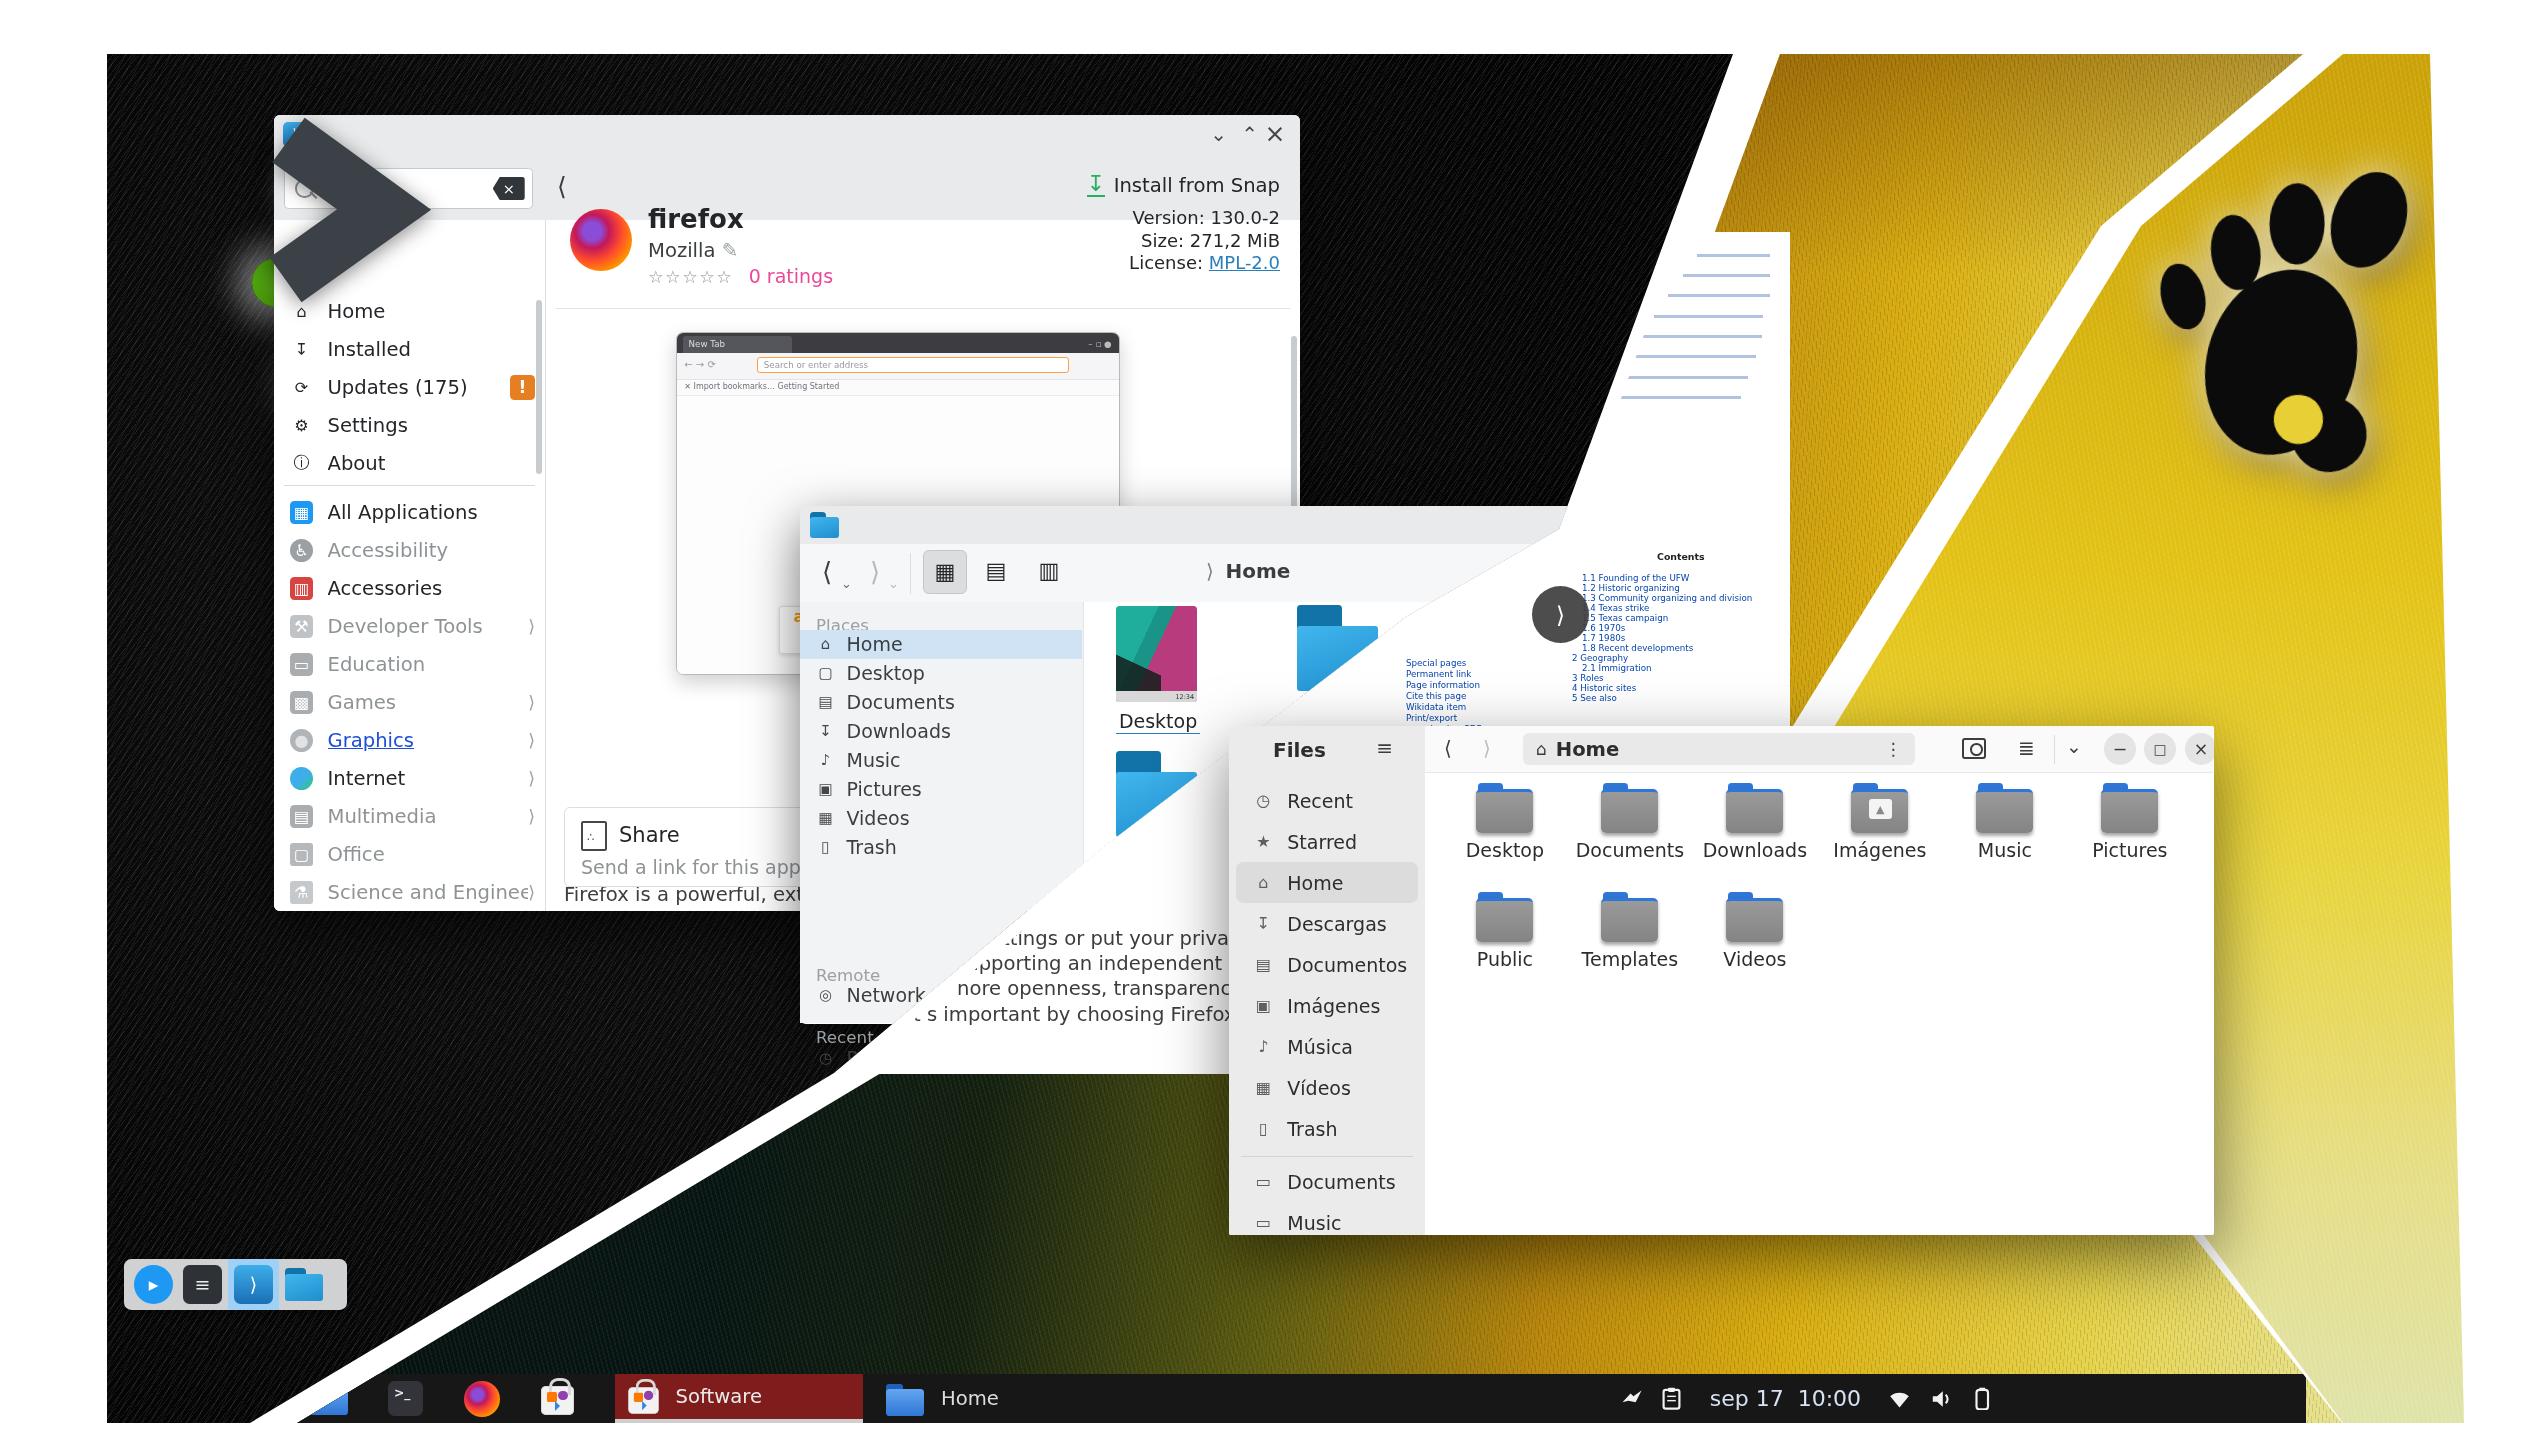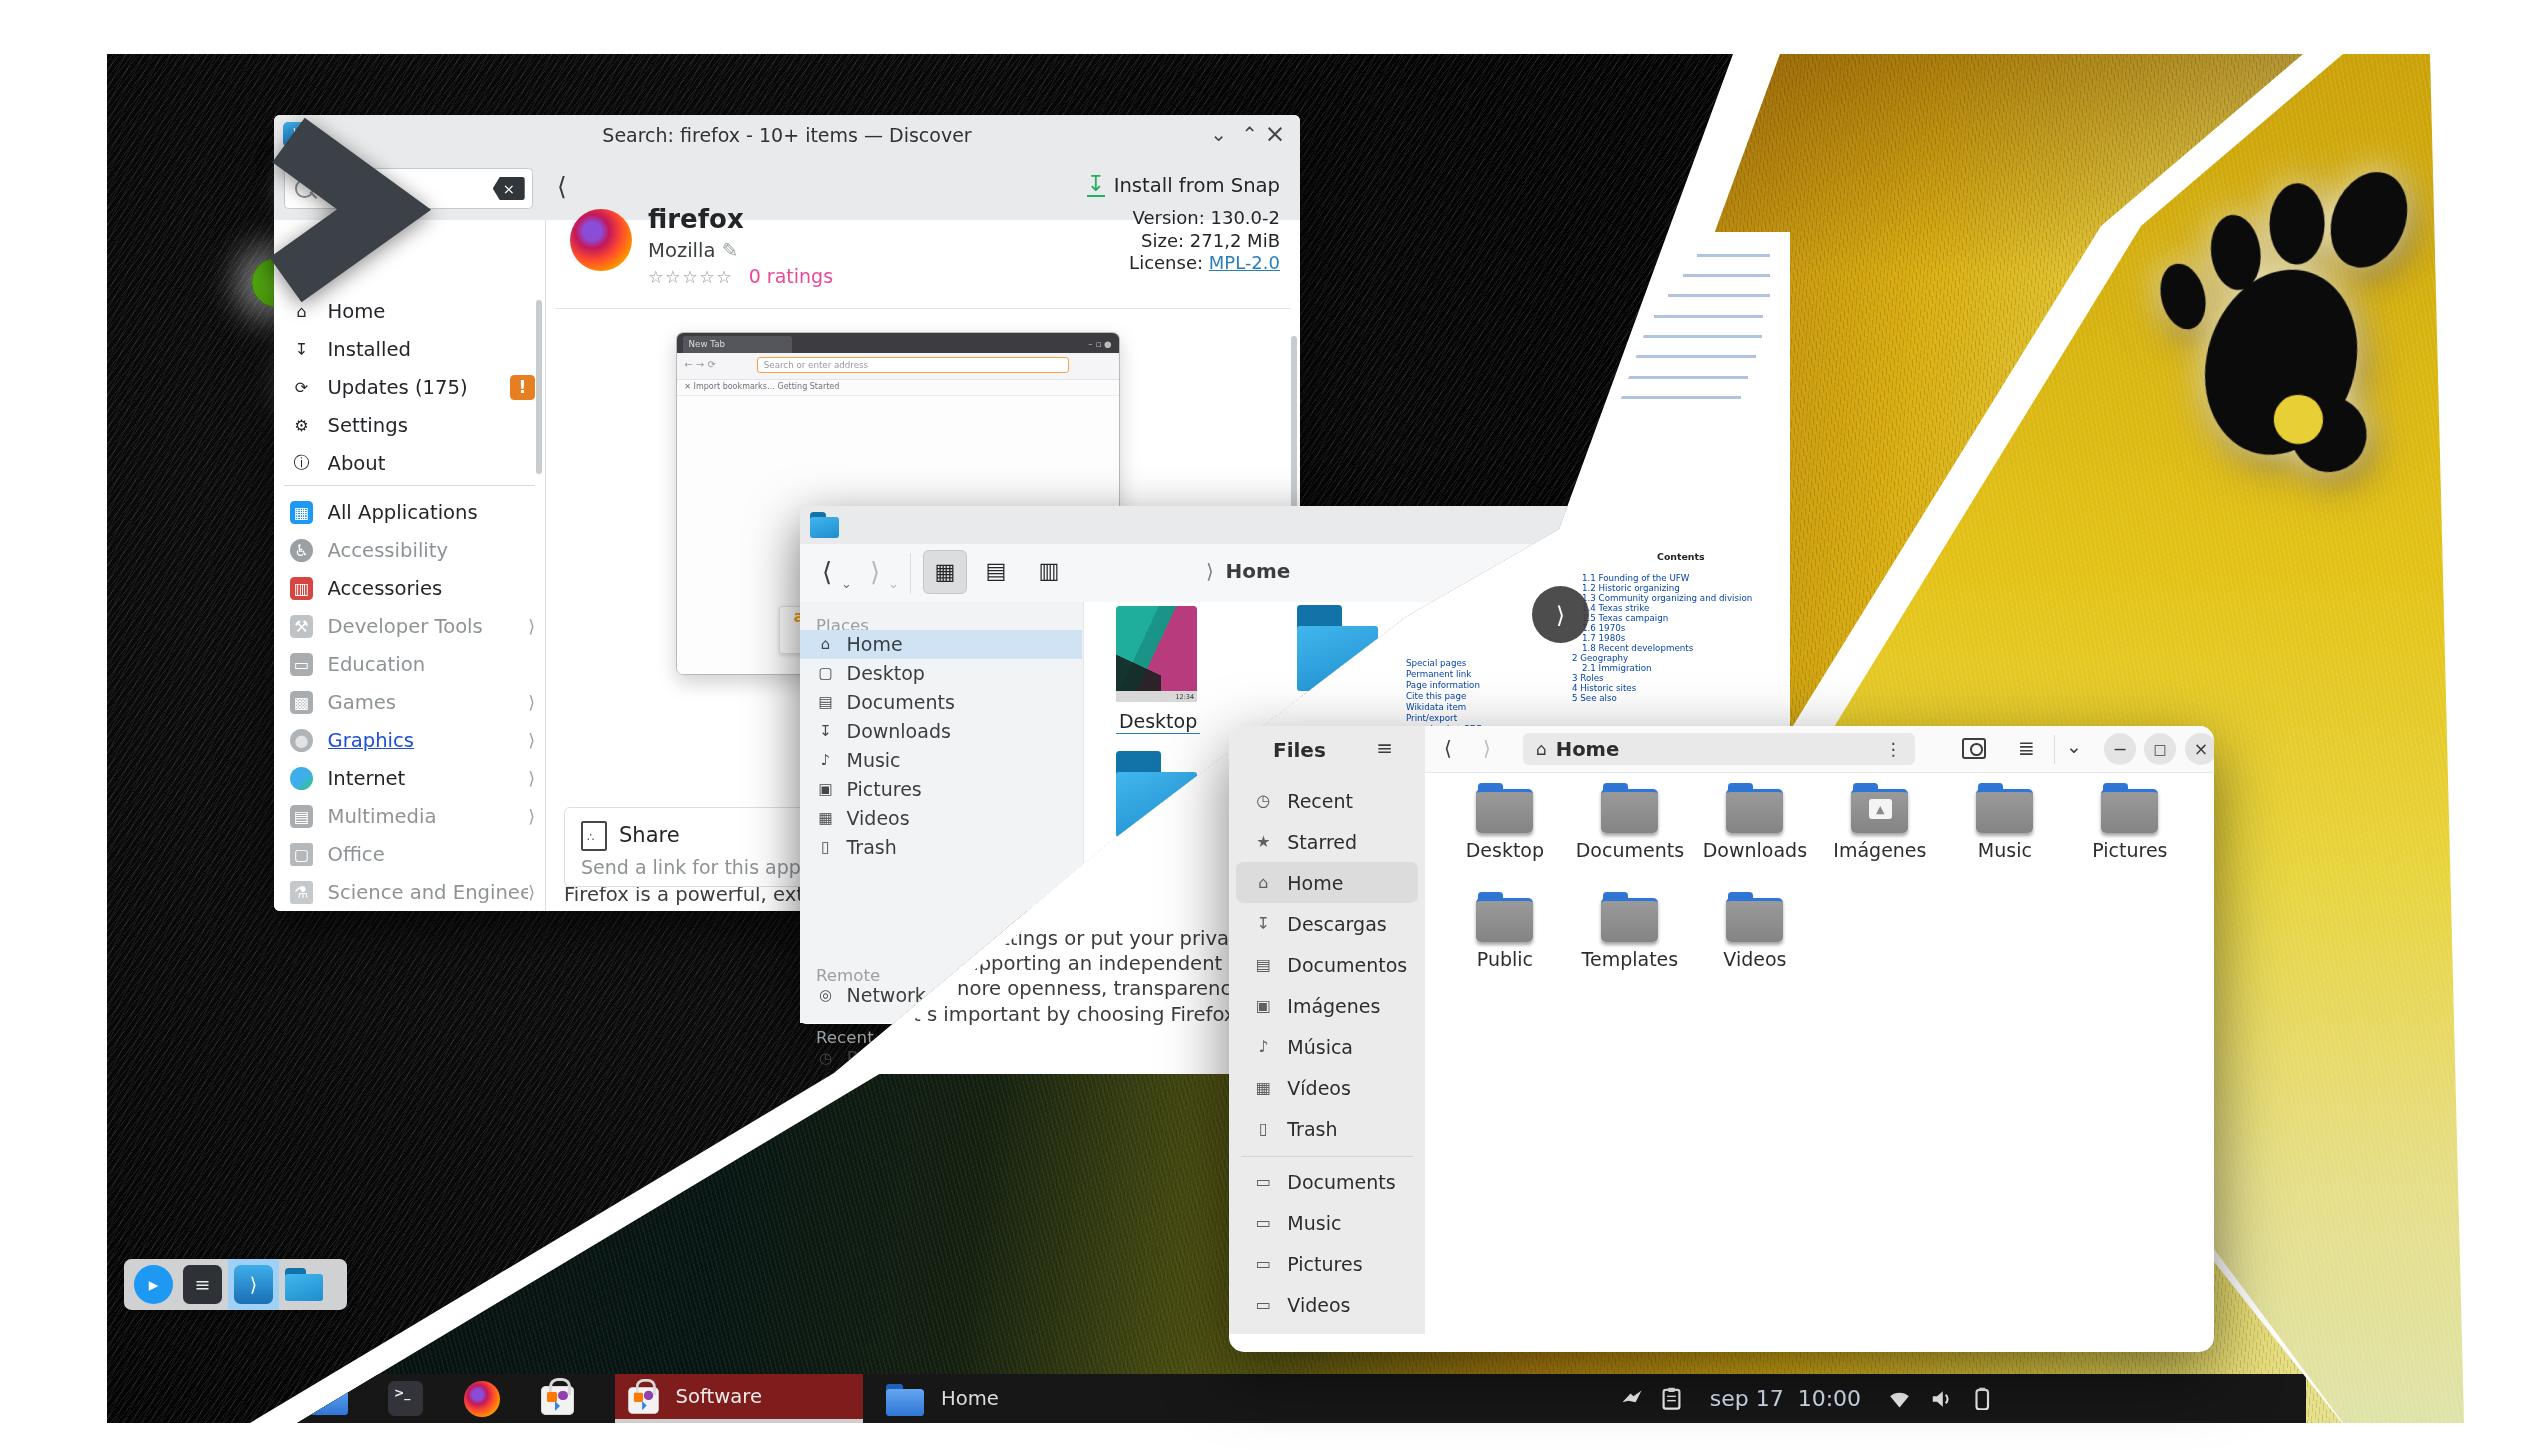--- a/index.html
+++ b/index.html
@@ -95,21 +95,20 @@
 <div class="layer" style="clip-path:polygon(107px 54px,1733px 54px,1559px 529px,1407px 616px,1102px 848px,834px 1073px,250px 1423px,107px 1423px);">
   <div class="kde-wall">
     <div class="dot" style="left:190px;top:117px;width:39px;height:39px;background:radial-gradient(circle,#f39a72,#ee7f4f);box-shadow:0 0 29px 13px rgba(255,255,255,.55);"></div>
     <div class="dot" style="left:145px;top:204px;width:49px;height:49px;background:radial-gradient(circle,#66c61c,#4fae07);box-shadow:0 0 33px 14.5px rgba(255,255,255,.5);"></div>
     <div class="dot" style="left:196px;top:299px;width:58px;height:58px;background:radial-gradient(circle,#3f9bf0,#1f7fe0);box-shadow:0 0 36px 16px rgba(255,255,255,.5);"></div>
   </div>
 
   <div class="win" style="left:274px;top:115px;width:1026px;height:796px;border-radius:5.8px;overflow:hidden;">
     <div class="tbar" style="height:38px;">
       <div class="abs" style="left:8.7px;top:6.5px;width:25px;height:25px;background:linear-gradient(180deg,#3daee9,#1d80c9);border-radius:5px;color:#fff;display:flex;align-items:center;justify-content:center;font-size:14.5px;">⟩</div>
-      <div class="abs ttxt" style="left:0;right:0;top:8.7px;text-align:center;">Search: firefox - 10+ items — Discover</div>
       <span class="abs" style="right:73px;top:7.3px;font-size:20px;color:#44484b;">⌄</span>
       <span class="abs" style="right:42px;top:7.3px;font-size:20px;color:#44484b;">⌃</span>
       <span class="abs" style="right:14.5px;top:4.4px;font-size:25px;color:#44484b;">×</span>
     </div>
     <div class="abs" style="left:0;top:38px;width:1026px;height:67px;background:#e9eaeb;border-bottom:0.7px solid #d2d3d4;"></div>
 
     <div class="abs" style="left:10px;top:53px;width:247px;height:39px;background:#fff;border:0.7px solid #c7cacc;border-radius:4.4px;">
       <div class="abs" style="left:10px;top:10px;width:14.5px;height:14.5px;border:2.2px solid #8e9396;border-radius:50%;"></div>
       <div class="abs" style="left:24px;top:25px;width:8.7px;height:2.2px;background:#8e9396;transform:rotate(45deg);"></div>
       <div class="abs" style="right:7.3px;top:8px;width:32px;height:23px;background:#31363b;border-radius:2.9px;clip-path:polygon(22% 0,100% 0,100% 100%,22% 100%,0 50%);color:#fff;display:flex;align-items:center;justify-content:center;font-size:14.5px;">×</div>
@@ -544,21 +543,21 @@
             clip-path:polygon(409px 0,551px 0,551px 349px,-22px 349px,141px 215px,247px 123px);">
   <div>
 
   <div class="sline" style="left: 120px; top: 202px;">ettings or put your privacy fir</div>
       <div class="sline" style="left: 86px; top: 227px;">supporting an independent tech c</div>
       <div class="sline" style="left: 87px; top: 252px;">nore openness, transparency and cont</div>
       <div class="sline" style="left: 43px; top: 278px;">t s important by choosing Firefox - a web br</div>
     </div>
 </div>
 
-<div class="abs" style="left:1229px;top:726px;width:985px;height:626px;border-radius:15px;overflow:hidden;
+<div class="abs" style="left:1229px;top:726px;width:985px;height:509px;border-radius:2px;overflow:hidden;
             background:#fff;box-shadow:0 22px 65px rgba(0,0,0,.5);">
 
   <div class="abs" style="left:0;top:0;width:196px;height:608px;background:#ebebeb;border-right:0.7px solid #dcdcdc;">
     <div style="height:46px;position:relative;">
       <span style="position:absolute;left:44px;top:11.6px;font-size:20px;font-weight:bold;color:#2d2d2d;">Files</span>
       <span style="position:absolute;right:32px;top:10px;font-size:20px;color:#3d3d3d;">≡</span>
     </div>
     <div style="position:absolute;left:0;top:54px;right:0;">
 
     <div class="grow" style="background: transparent;">

